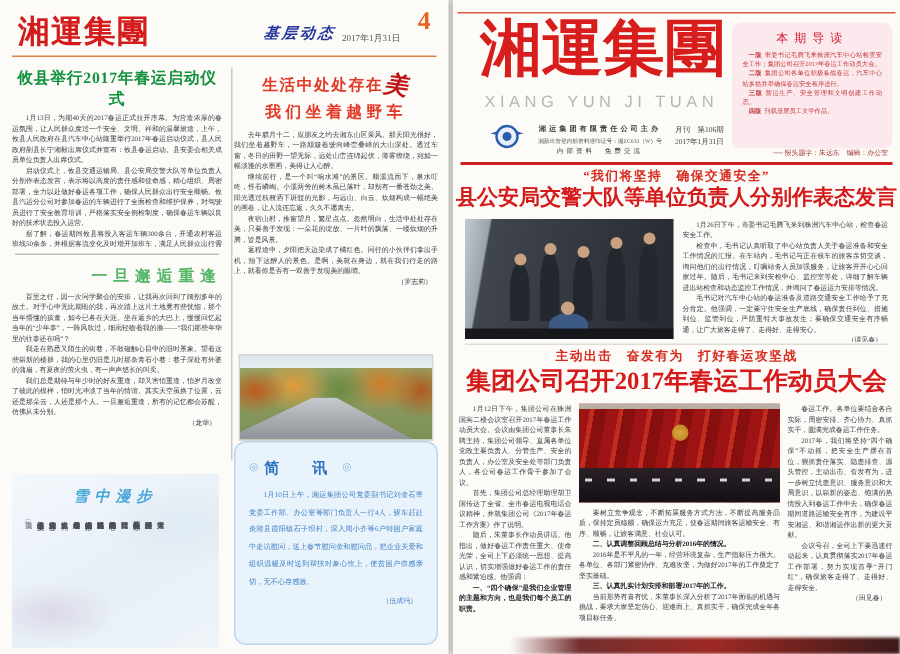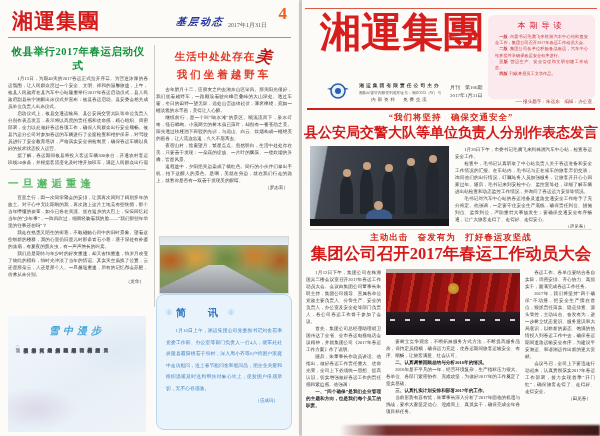--- a/index.html
+++ b/index.html
@@ -21,21 +21,21 @@
   .lp-pageno { position:absolute; right:12px; top:4px; font-size:17px; color:#e8611f; font-weight:bold; }
   .lp-rule { position:absolute; left:8px; right:8px; top:37px; height:1px; background:#e08345; }
 
   .lp-cols { position:absolute; left:8px; right:7px; top:43px; bottom:4px; }
   .vdivider { position:absolute; left:146px; top:2px; height:262px; width:1px; background:#ccccc6; }
   .col-a { position:absolute; left:0; top:0; width:140px; height:389px; }
   .col-b { position:absolute; right:0; top:0; width:136px; height:389px; }
 
   .title-green { font-size:10.5px; font-weight:bold; color:#13913c; text-align:center;
     letter-spacing:.5px; margin:2px 0 2px; }
-  .title-green2 { font-size:10.5px; font-weight:bold; color:#55b667; text-align:left;
+  .title-green2 { font-size:10.5px; font-weight:bold; color:#55b667; text-align:right;
     letter-spacing:4px; margin:3px 0 3px; }
   p.body { font-size:4.6px; line-height:7px; text-align:justify; text-indent:2em; color:#3a3a42; }
   p.sig { font-size:4.6px; line-height:7px; text-align:right; color:#3a3a42; padding-right:4px; }
   .hr { height:1px; background:#bfbfb9; margin:4px 2px; }
   .a1-wrap, .a2-wrap { overflow:hidden; }
   .a1-wrap { max-height:122px; }
   .a2-wrap { max-height:110px; }
 
   .poem { position:absolute; left:0; right:2px; bottom:0; height:116px; overflow:hidden;
     background:
@@ -222,20 +222,21 @@
         </div>
       </div>
     </div>
   </section>
 
   <section class="page page-right">
     <div class="rp-topline"></div>
 
     <div class="rp-mast">
       <div class="rp-title">湘運集團</div>
+      <div class="rp-pinyin">XIANG YUN JI TUAN</div>
       <div class="rp-logo">
         <svg width="24" height="22" viewBox="0 0 24 22">
           <path d="M1 9 L10 6 L12 9 L14 6 L23 9 L14 11 L12 9 L10 11 Z" fill="#2a5fb0"></path>
           <circle cx="12" cy="11" r="7" fill="#e9f0fa" stroke="#2a5fb0" stroke-width="1.6"></circle>
           <circle cx="12" cy="11" r="3" fill="#2a5fb0"></circle>
         </svg>
       </div>
       <div class="rp-pub">
         <div class="pub1">湘运集团有限责任公司主办</div>
         <div class="pub2">湘新出管登内部资料准印证号：湘ZC033（W）号</div>

